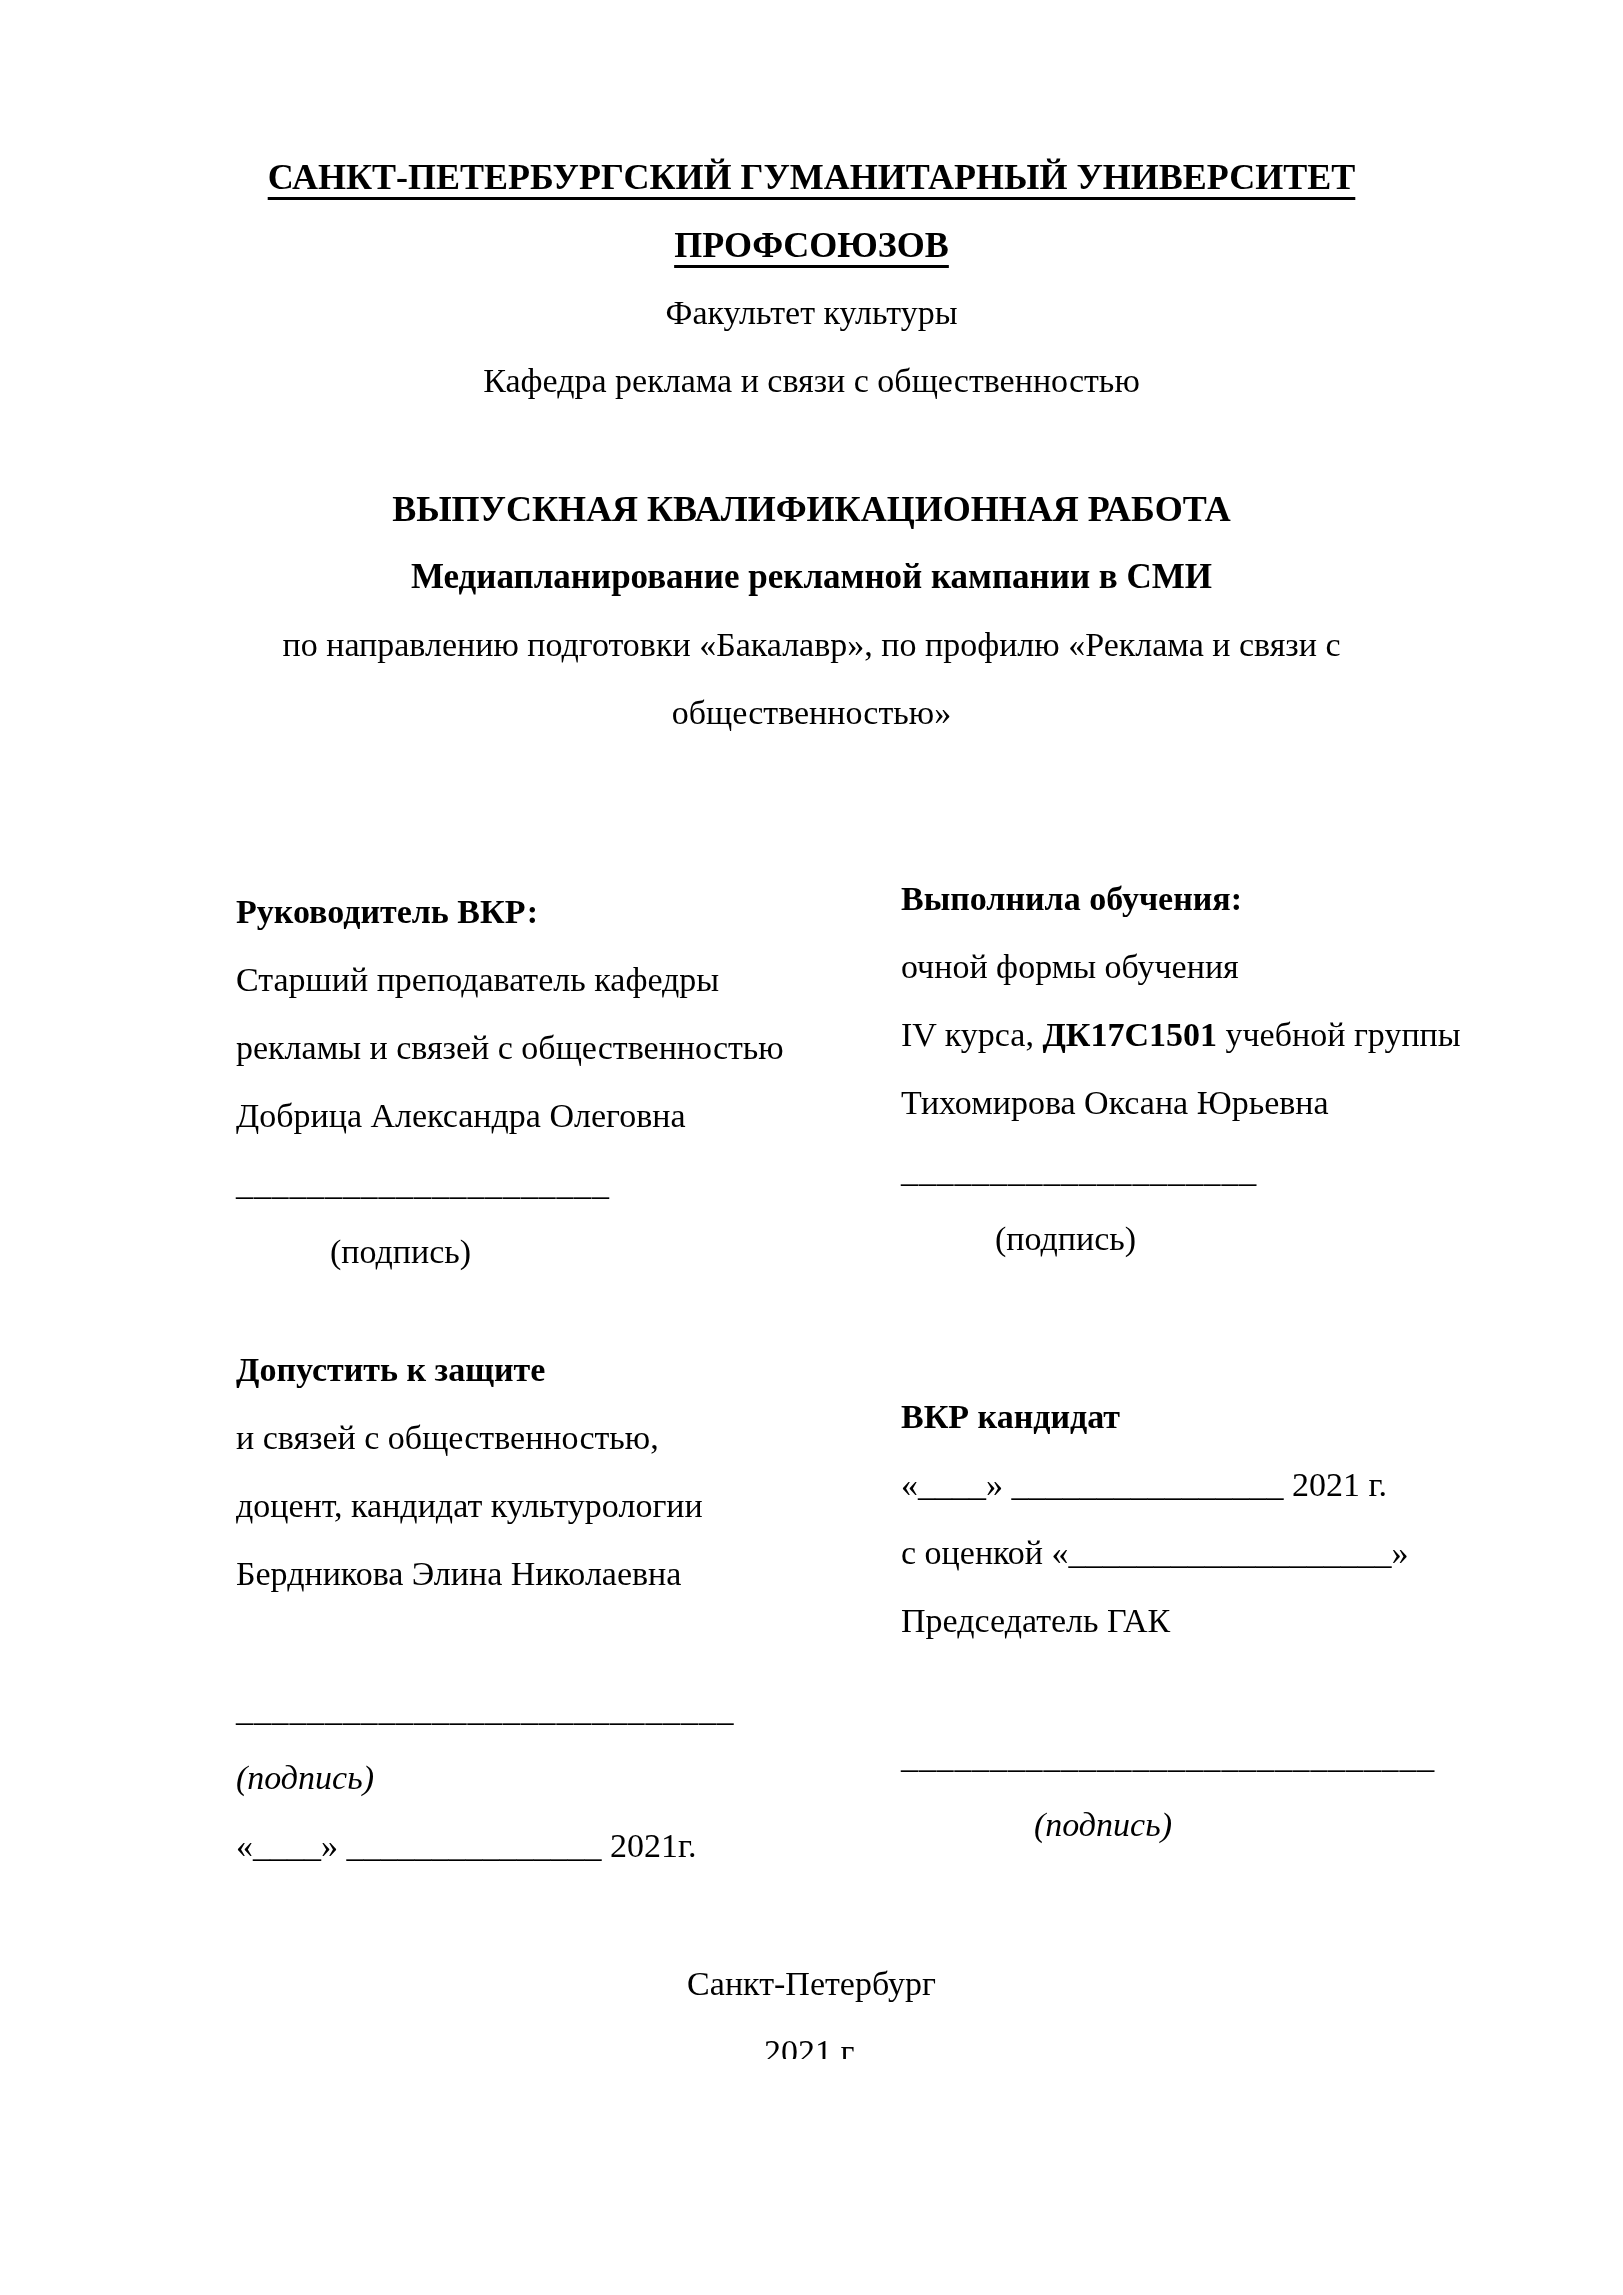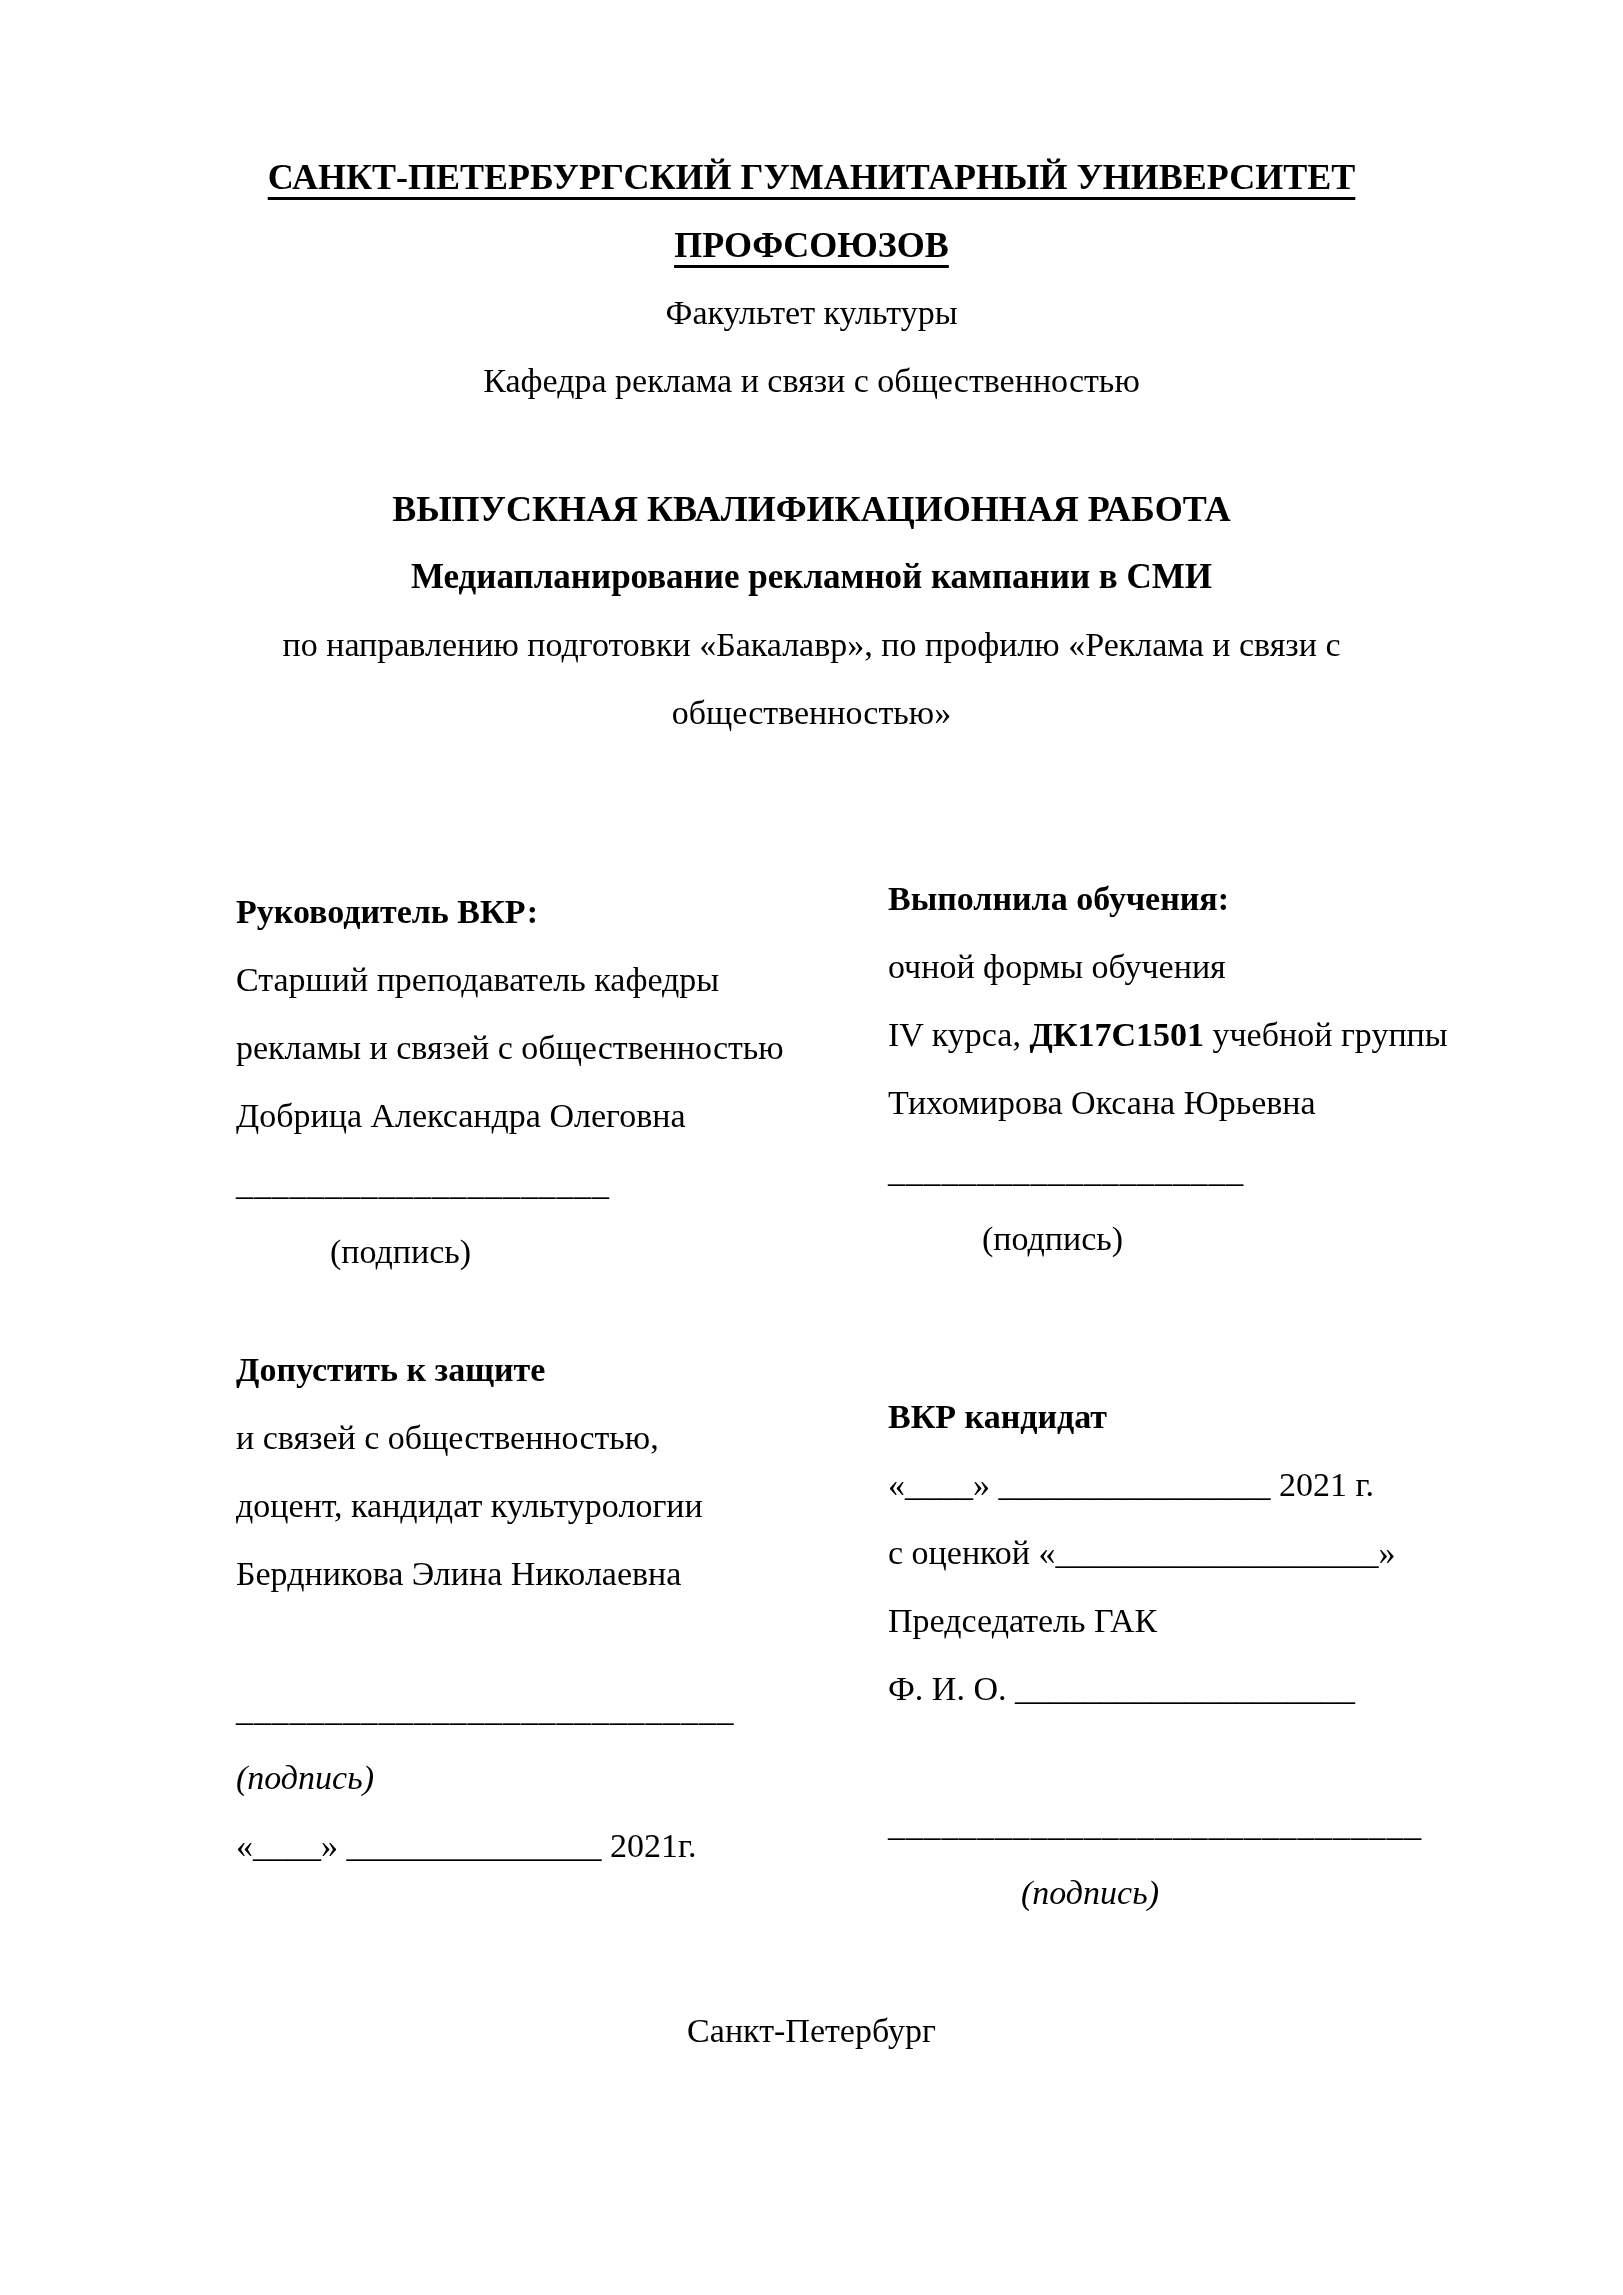--- a/index.html
+++ b/index.html
@@ -31,20 +31,21 @@
   .doc-header { padding-top: 143px; }
   .title-block { margin-top: 60px; }
   .work-type { font-size: 36px; font-weight: bold; }
   .work-title { font-size: 35px; font-weight: bold; }
 
   .columns {
     display: flex;
     padding-left: 236px;
     padding-right: 86px;
     align-items: flex-start;
+    gap: 13px;
   }
   .col-left { flex: 0 0 652px; width: 652px; }
   .col-right { flex: 1; }
   .row1 { margin-top: 118px; }
   .row1 .col-left { padding-top: 12.6px; }
   .row2 { margin-top: 50px; }
   .row2 .col-right { padding-top: 47px; }
 
   .caption-indent { padding-left: 94px; }
   .caption-indent2 { padding-left: 133px; }
@@ -99,21 +100,20 @@
       <div class="blank-line"></div>
       <div class="sig-line">____________________________</div>
       <div class="italic">(подпись)</div>
       <div>«____» _______________ 2021г.</div>
     </div>
     <div class="col-right">
       <div class="bold">ВКР кандидат</div>
       <div>«____» ________________ 2021 г.</div>
       <div>с оценкой «___________________»</div>
       <div>Председатель ГАК</div>
-      <div>Ф. И. О. ____________________</div>
       <div class="blank-line"></div>
       <div class="sig-line">______________________________</div>
       <div class="italic caption-indent2">(подпись)</div>
     </div>
   </section>
 
   <footer class="doc-footer center">
     <div>Санкт-Петербург</div>
     <div>2021 г.</div>
   </footer>

